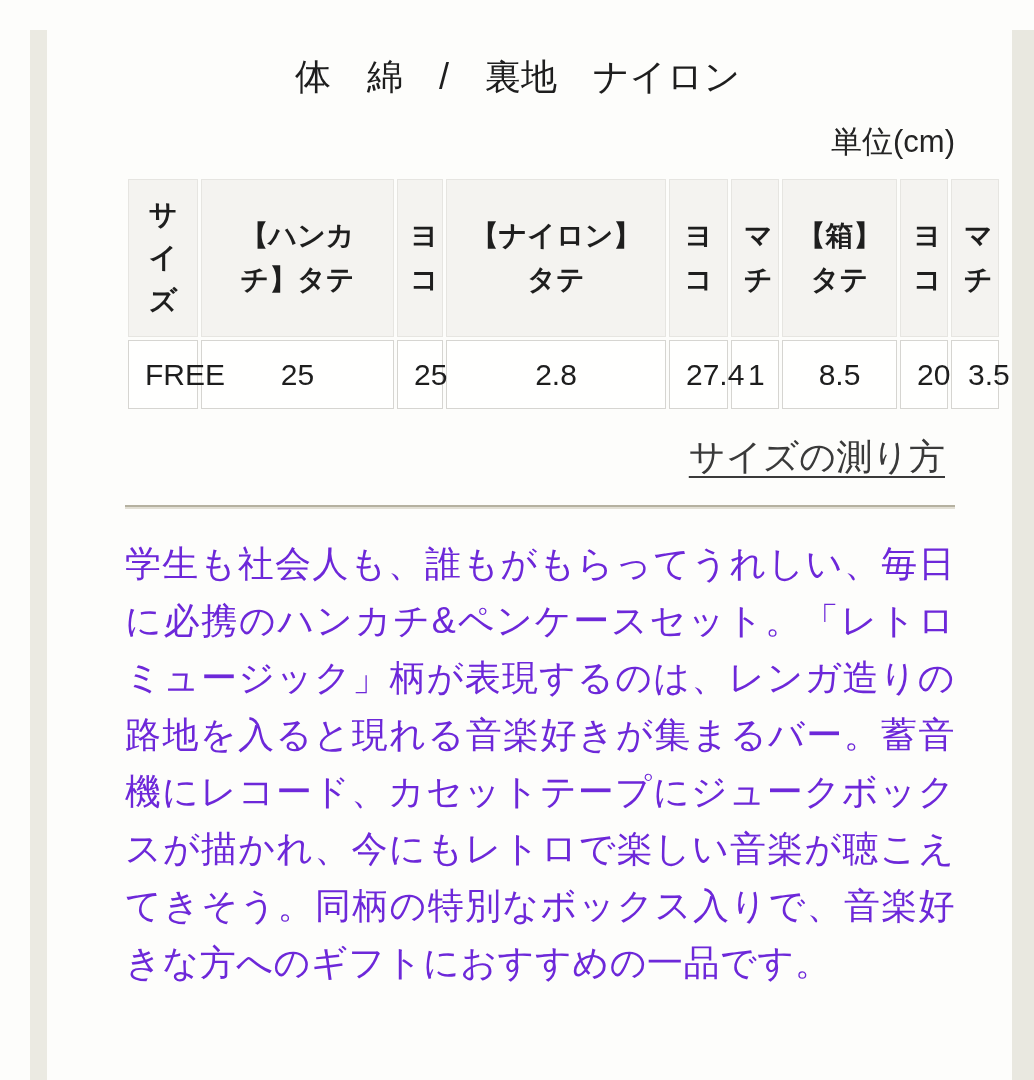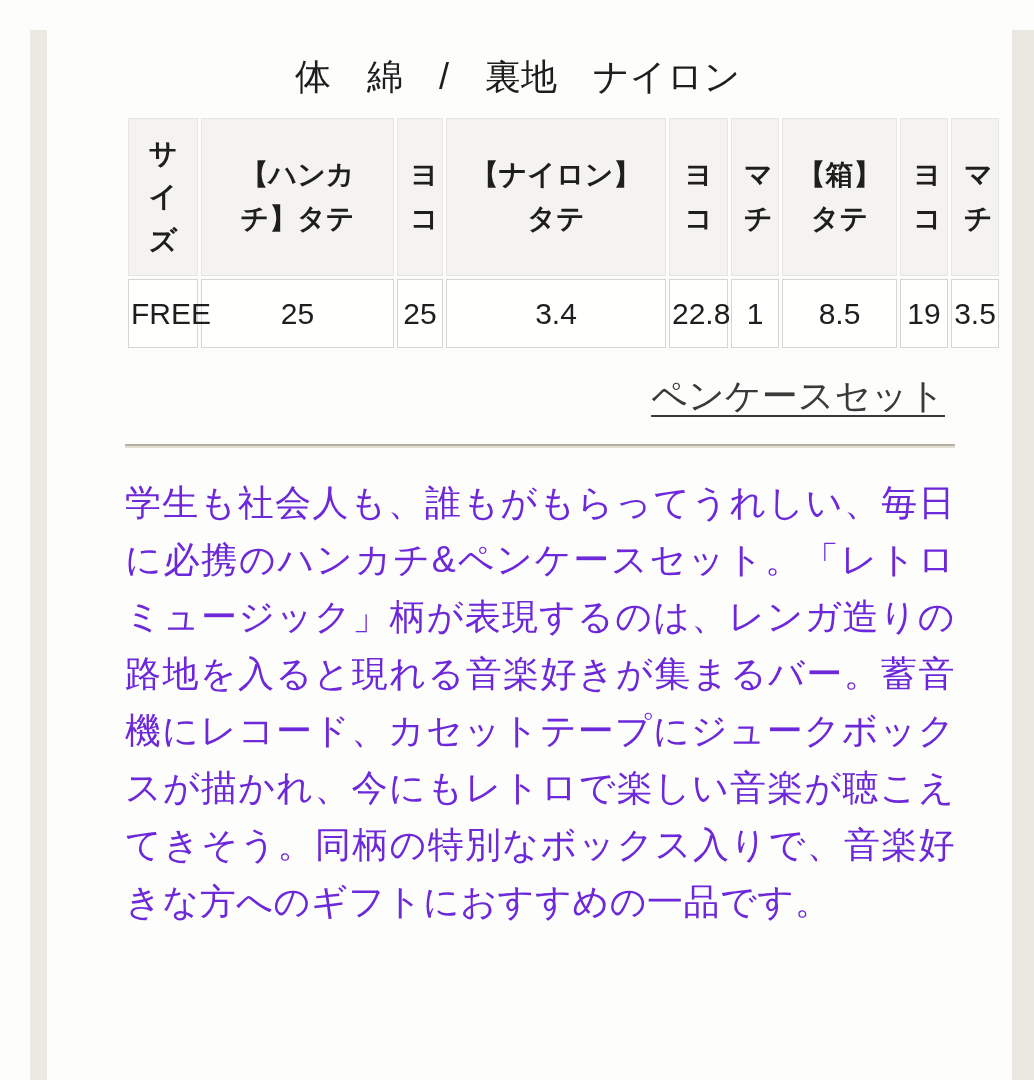--- a/index.html
+++ b/index.html
@@ -60,21 +60,21 @@
     padding: 13px 12px;
     text-align: center;
     vertical-align: middle;
     word-break: break-all;
   }
   table.size-table td {
     background: #fffffe;
     border: 1px solid #d6d5d1;
     font-size: 30px;
     line-height: 1.1;
-    padding: 17px 2px;
+    padding: 17px 16px;
     text-align: center;
     vertical-align: middle;
   }
   .col-size   { width: 70px; }
   .col-hk-t   { width: 193px; }
   .col-hk-y   { width: 46px; }
   .col-pc-t   { width: 220px; }
   .col-pc-y   { width: 59px; }
   .col-pc-m   { width: 48px; }
   .col-bx-t   { width: 115px; }
@@ -119,20 +119,21 @@
 
 <div class="edge-left"></div>
 <div class="edge-right"></div>
 <div class="edge-dark-line"></div>
 
 <div class="content">
 
   <div class="material-line">体　綿　/　裏地　ナイロン</div>
 
 
+  <div class="unit-label">単位(cm)</div>
 
   <table class="size-table">
     <colgroup>
       <col class="col-size">
         <col class="col-hk-t">
         <col class="col-hk-y">
       <col class="col-pc-t">
         <col class="col-pc-y">
         <col class="col-pc-m">
       <col class="col-bx-t">
@@ -150,32 +151,32 @@
         <th>【箱】タテ</th>
         <th>ヨコ</th>
         <th>マチ</th>
       </tr>
     </thead>
     <tbody>
       <tr>
         <td>FREE</td>
         <td>25</td>
         <td>25</td>
-        <td>3.4</td>
-        <td>22.8</td>
+        <td>2.8</td>
+        <td>27.4</td>
         <td>1</td>
         <td>8.5</td>
-        <td>19</td>
+        <td>20</td>
         <td>3.5</td>
       </tr>
     </tbody>
   </table>
 
 
   <div class="size-guide-row">
-    <a class="size-guide-link">ペンケースセット</a>
+    <a class="size-guide-link">サイズの測り方</a>
   </div>
 
   <div class="section-divider"></div>
 
   <div class="description">学生も社会人も、誰もがもらってうれしい、毎日に必携のハンカチ&amp;ペンケースセット。「レトロミュージック」柄が表現するのは、レンガ造りの路地を入ると現れる音楽好きが集まるバー。蓄音機にレコード、カセットテープにジュークボックスが描かれ、今にもレトロで楽しい音楽が聴こえてきそう。同柄の特別なボックス入りで、音楽好きな方へのギフトにおすすめの一品です。</div>
 
 </div>
 
 </body></html>

